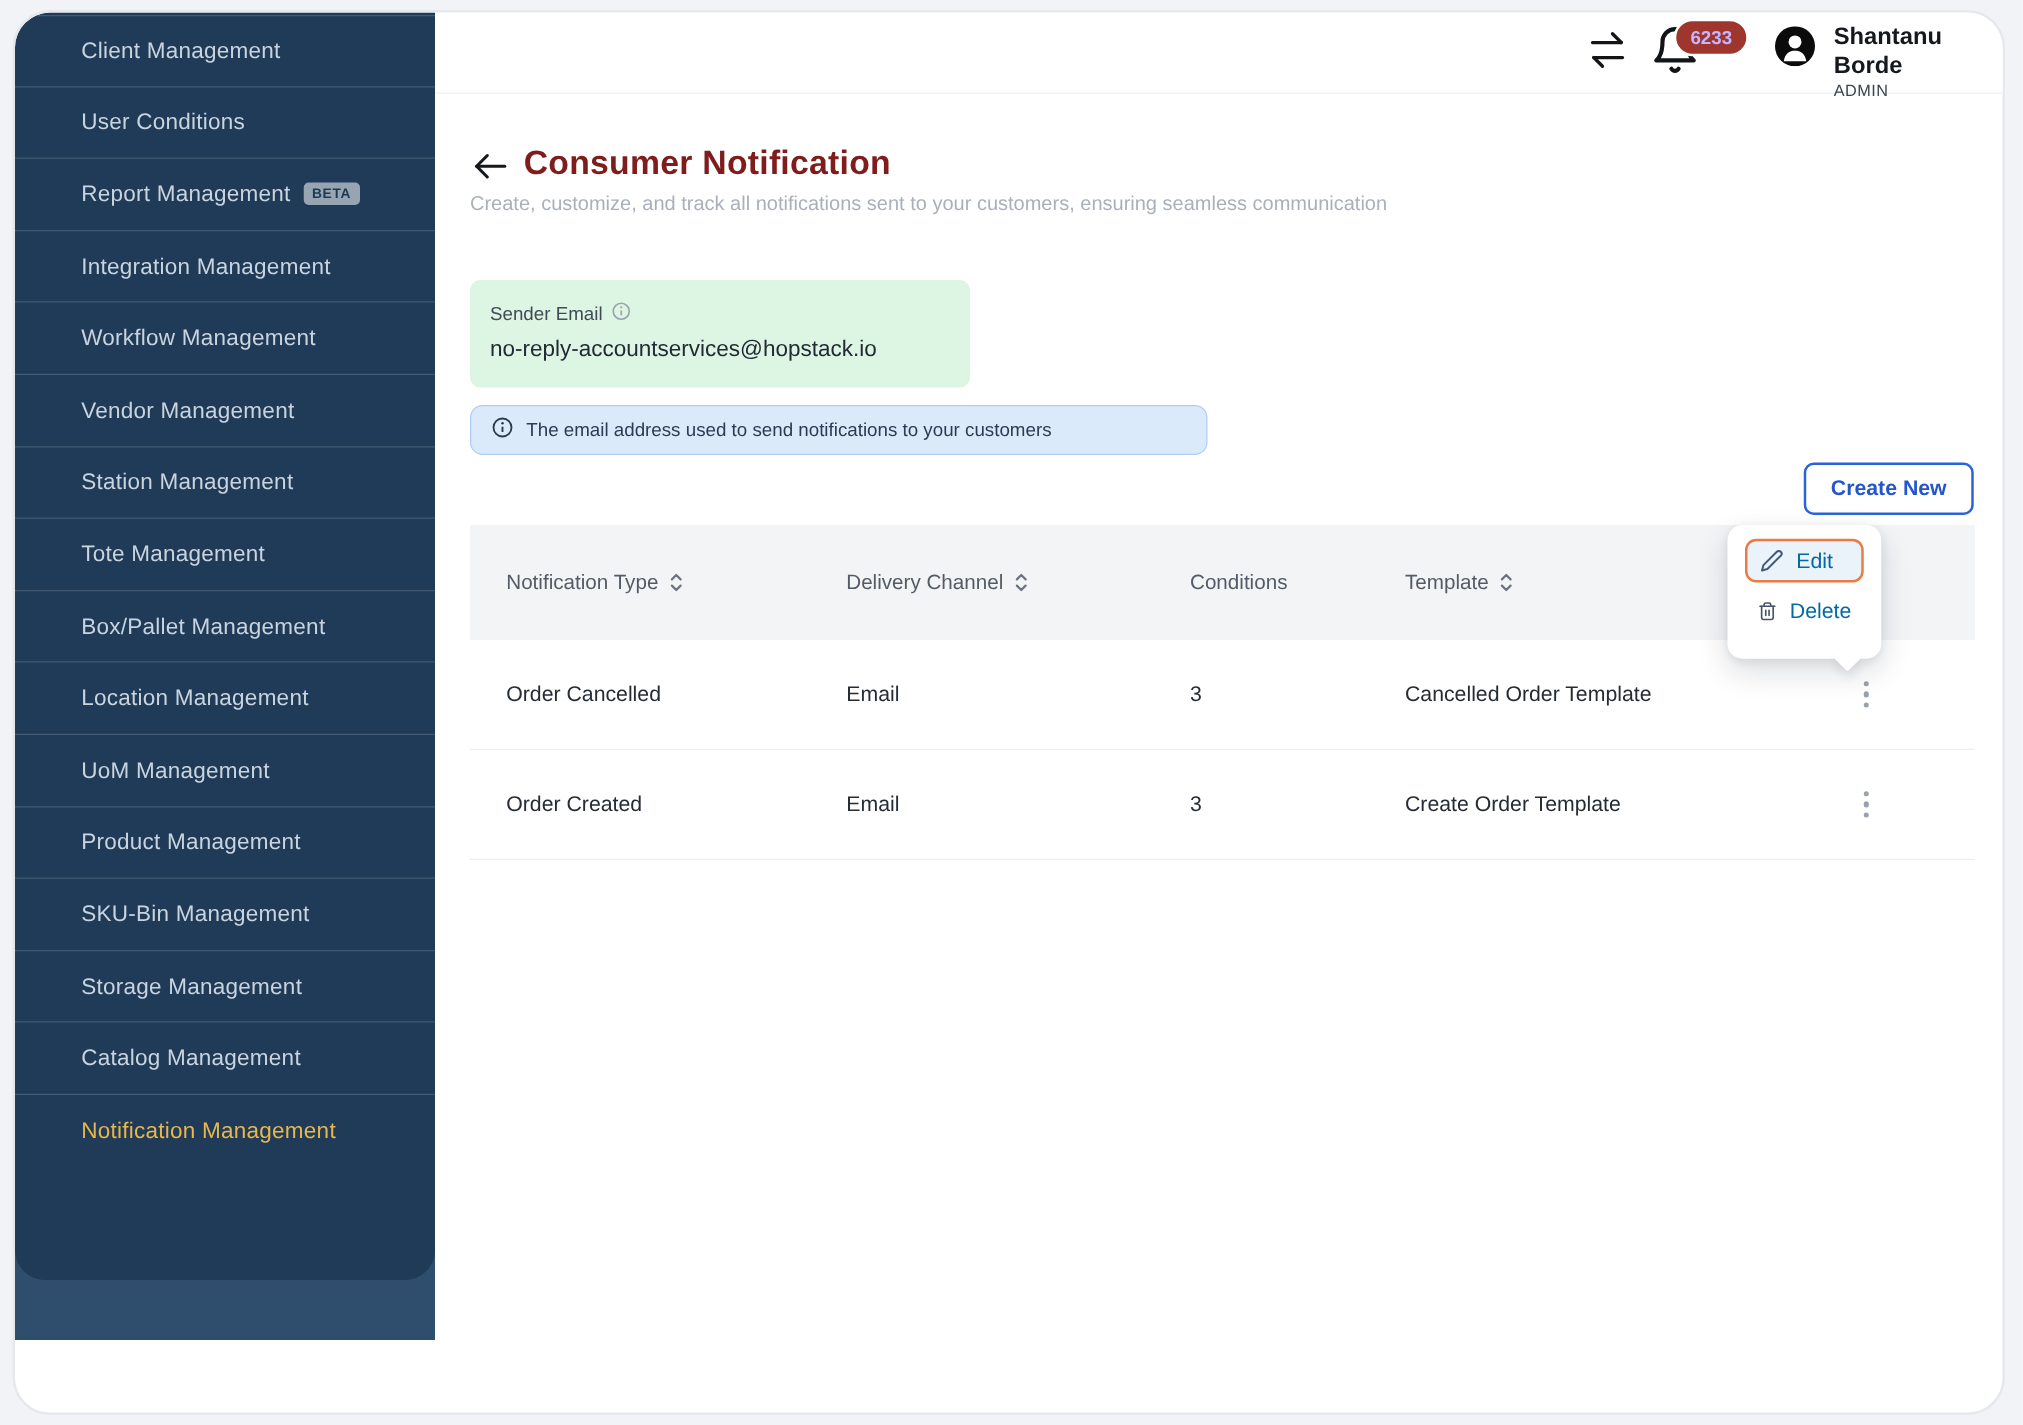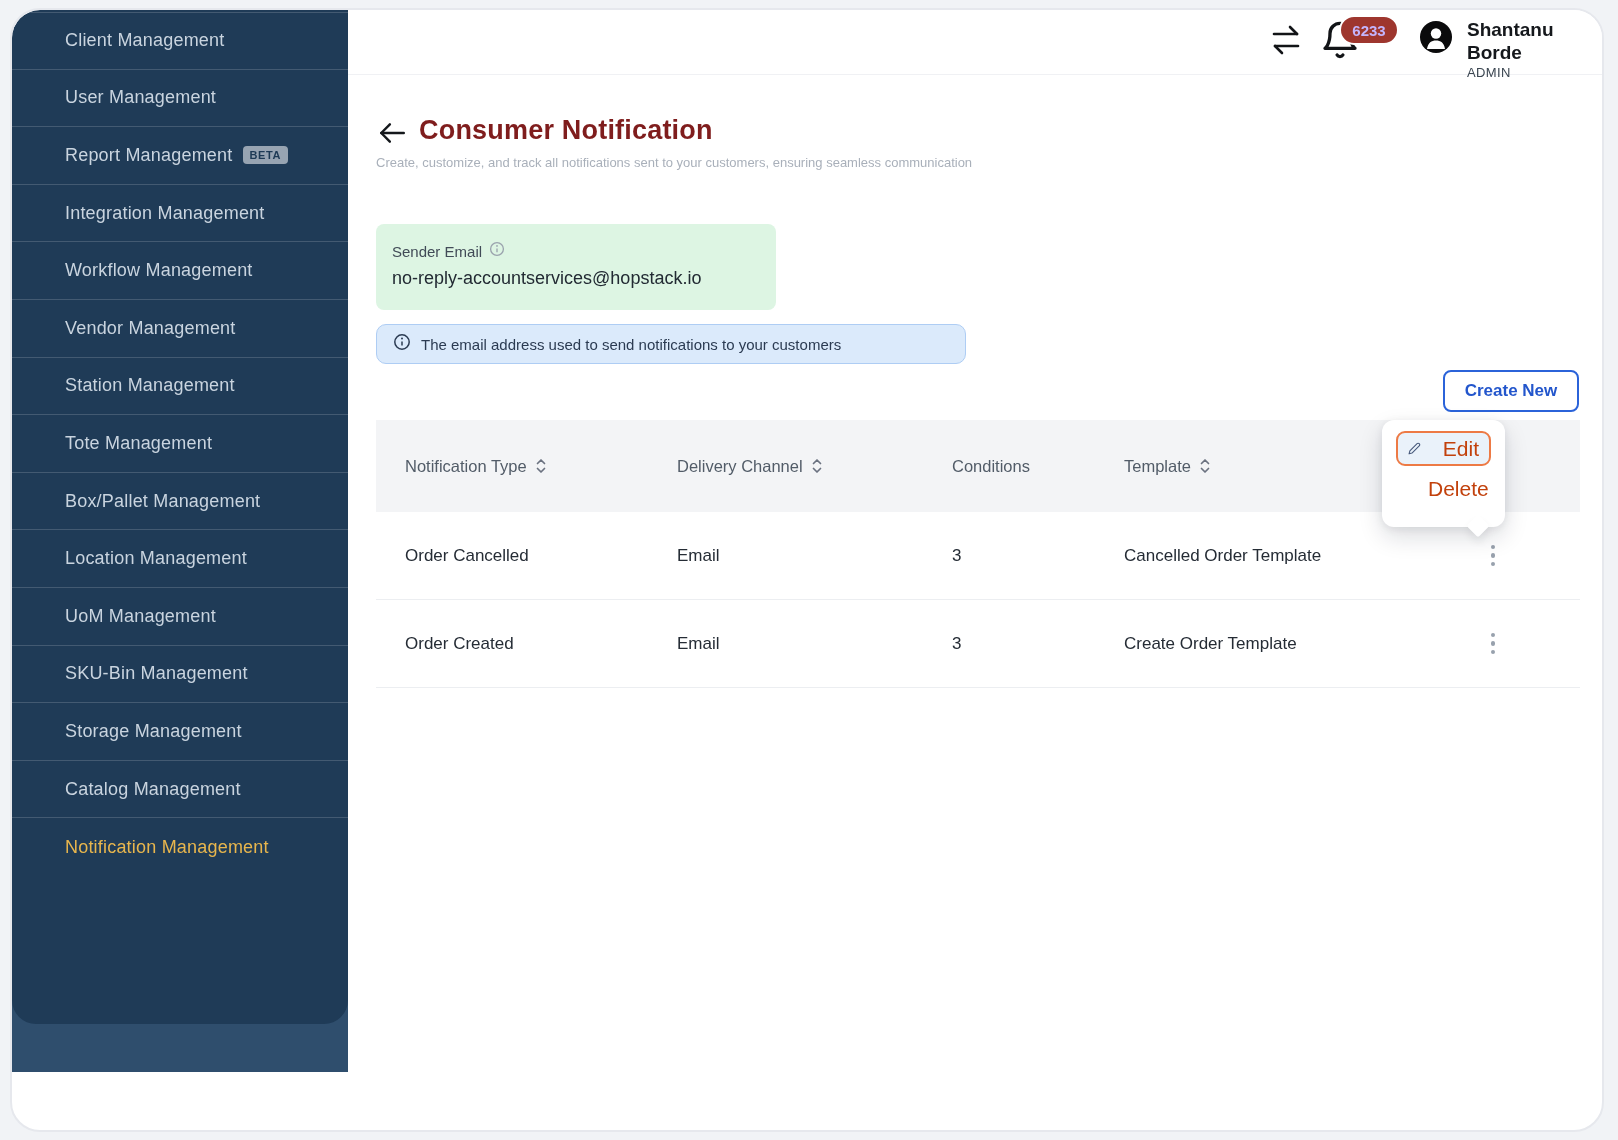--- a/index.html
+++ b/index.html
@@ -35,21 +35,21 @@
                  align-items:center; justify-content:center; padding:0 10px; z-index:2; }
   .avatar { position:absolute; left:1072px; top:11px; width:32px; height:32px; cursor:pointer; }
   .user-block { position:absolute; left:1119px; top:8px; }
   .user-name { font-size:19px; font-weight:700; color:#15181c; line-height:23px; }
   .user-role { font-size:13px; color:#3a4550; letter-spacing:.4px; line-height:17px; }
 
   
   .back-btn { position:absolute; left:365px; top:108px; width:30px; height:30px; cursor:pointer; }
   .page-title { position:absolute; left:407px; top:105px; font-size:27px; font-weight:bold;
                 color:#7f1d1d; letter-spacing:.2px; }
-  .page-subtitle { position:absolute; left:364px; top:145px; font-size:13px; color:#a9b0ba; }
+  .page-subtitle { position:absolute; left:364px; top:145px; font-size:16px; color:#a9b0ba; }
 
   .sender-card { position:absolute; left:364px; top:214px; width:400px; height:86px;
                  background:#ddf5e3; border-radius:8px; padding:17px 16px; }
   .sender-label-row { display:flex; align-items:center; gap:7px; }
   .sender-label { font-size:15px; color:#414b57; }
   .sender-value { margin-top:7px; font-size:18px; color:#222a33; }
 
   .info-banner { position:absolute; left:364px; top:314px; width:590px; height:40px;
                  background:#dbeafb; border:1px solid #aecdf4; border-radius:10px;
                  display:flex; align-items:center; gap:10px; padding:0 16px; }
@@ -83,35 +83,35 @@
               background:#fff; border-radius:12px; padding:11px 14px; z-index:5;
               box-shadow:0 10px 25px rgba(16,24,40,.14), 0 2px 8px rgba(16,24,40,.08); }
   .ctx-menu .tail { position:absolute; left:88px; bottom:-7px; width:16px; height:16px;
                     background:#fff; transform:rotate(45deg); border-radius:2px;
                     box-shadow:4px 4px 8px rgba(16,24,40,.08); }
   .ctx-edit { height:35px; display:flex; align-items:center; gap:10px; padding:0 10px;
               background:#eaf2fa; border:2.5px solid #ed7a45; border-radius:9px;
               cursor:pointer; margin-bottom:5px; }
   .ctx-delete { height:36px; display:flex; align-items:center; gap:10px; padding:0 10px;
                 cursor:pointer; border-radius:9px; }
-  .ctx-label { font-size:21px; color:#c2410c;margin-left:12px; }
+  .ctx-label { font-size:17px; color:#0369a1; }
 </style>
 </head>
 <body>
 
 <div class="frame">
 
   <div class="sidebar-strip"></div>
   <aside class="sidebar-panel">
     <nav class="nav">
       <div class="nav-item">
           <span>Client Management</span>
         </div>
       <div class="nav-item">
-          <span>User Management</span>
+          <span>User Conditions</span>
         </div>
       <div class="nav-item">
           <span>Report Management</span>
           <span class="beta-badge">BETA</span>
         </div>
       <div class="nav-item">
           <span>Integration Management</span>
         </div>
       <div class="nav-item">
           <span>Workflow Management</span>
@@ -126,20 +126,23 @@
           <span>Tote Management</span>
         </div>
       <div class="nav-item">
           <span>Box/Pallet Management</span>
         </div>
       <div class="nav-item">
           <span>Location Management</span>
         </div>
       <div class="nav-item">
           <span>UoM Management</span>
+        </div>
+      <div class="nav-item">
+          <span>Product Management</span>
         </div>
       <div class="nav-item">
           <span>SKU-Bin Management</span>
         </div>
       <div class="nav-item">
           <span>Storage Management</span>
         </div>
       <div class="nav-item">
           <span>Catalog Management</span>
         </div>

